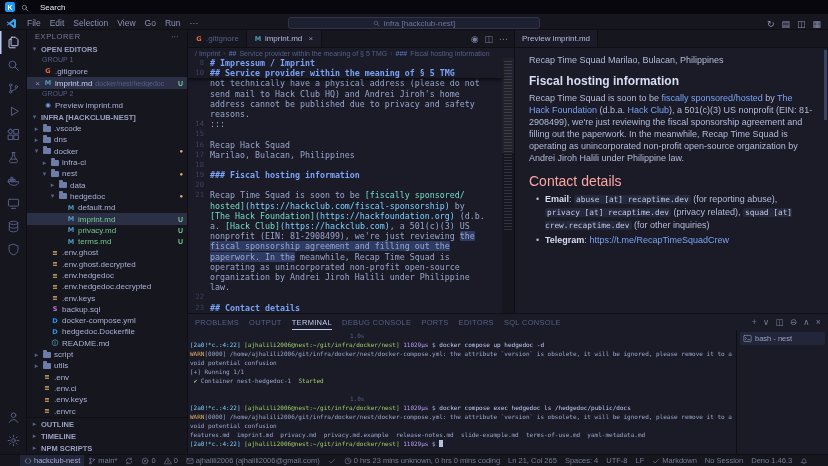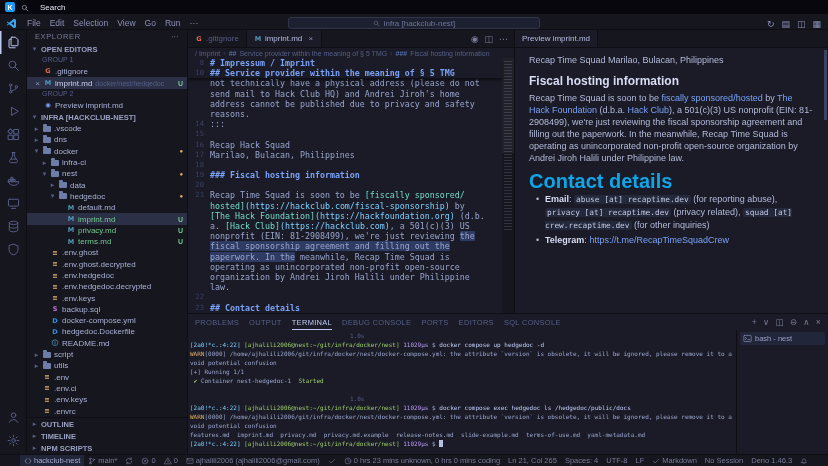--- a/index.html
+++ b/index.html
@@ -79,21 +79,21 @@
   .e-head{color:#7aa2f7;font-weight:bold}
   .e-fg{color:#9aa5ce}
   .e-teal{color:#73daca}
   .e-cyan{color:#7dcfff}
   .e-sel{background:#2e3c64;border-radius:1px}
   .minimap{position:absolute;top:0;right:0;bottom:0;width:12px;background:#16161e;background-image:repeating-linear-gradient(to bottom,rgba(154,165,206,.20) 0 1px,transparent 1px 3px);background-size:8px 170px;background-repeat:no-repeat;background-position:2px 3px}
   .minimap:after{content:"";position:absolute;left:0;right:0;top:0;height:95px;background:rgba(255,255,255,.05)}
 
   
   .preview-body{flex:1;background:#1a1b26;padding:4px 14px 0 14px;font-size:9px;line-height:12px;color:#b4bbdb;overflow:hidden;position:relative}
-  .pv-h2{font-size:20px;font-weight:bold;color:#0ea5e9;margin:11px 0 6px}
+  .pv-h2{font-size:14px;font-weight:normal;color:#fca5a5;margin:11px 0 6px}
   .pv-h3{font-size:12px;font-weight:bold;color:#d8ddf5;margin:9px 0 5px}
   .pv-p{margin:2px 0}
   .pv-li{margin:2px 0 2px 16px;position:relative}
   .pv-li:before{content:"•";position:absolute;left:-9px;color:#b4bbdb}
   .pv-link{color:#7aa2f7}
   .pv-bold{font-weight:bold;color:#d8ddf5}
   .pv-code{font-family:"DejaVu Sans Mono","Liberation Mono",monospace;font-size:7.8px;background:#24283b;border-radius:2px;padding:0 2px;color:#c3c9e5}
   .pv-scroll{position:absolute;top:2px;right:1px;width:3px;height:70px;background:#3b4261}
 
   

